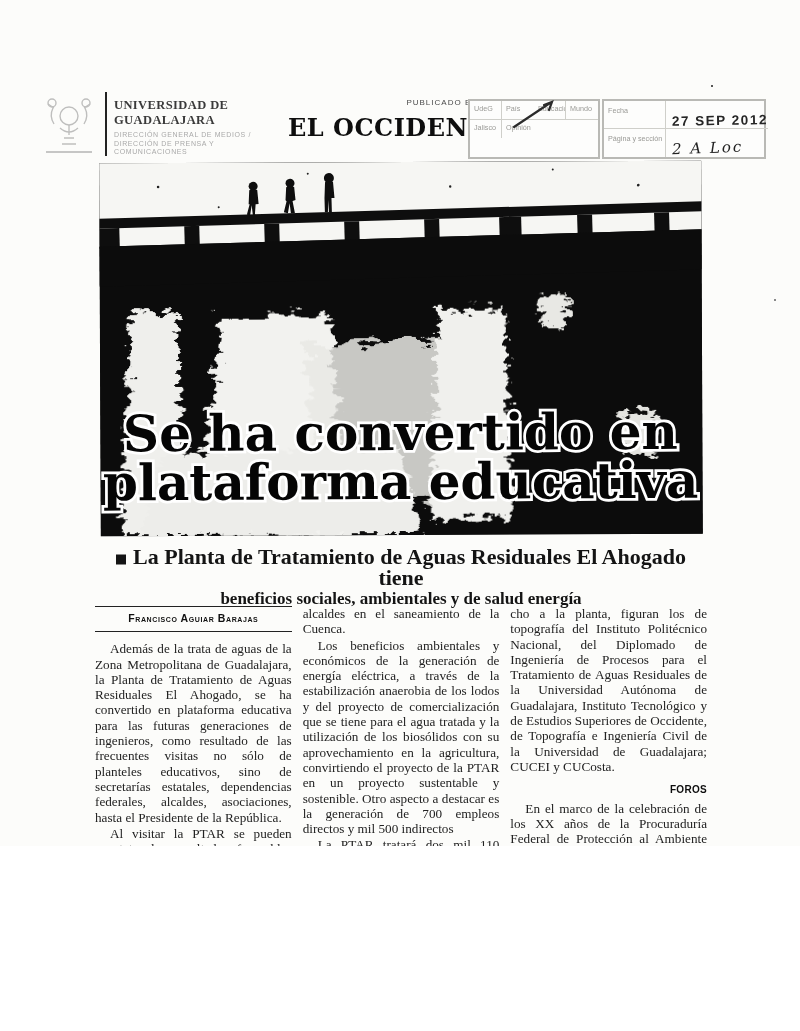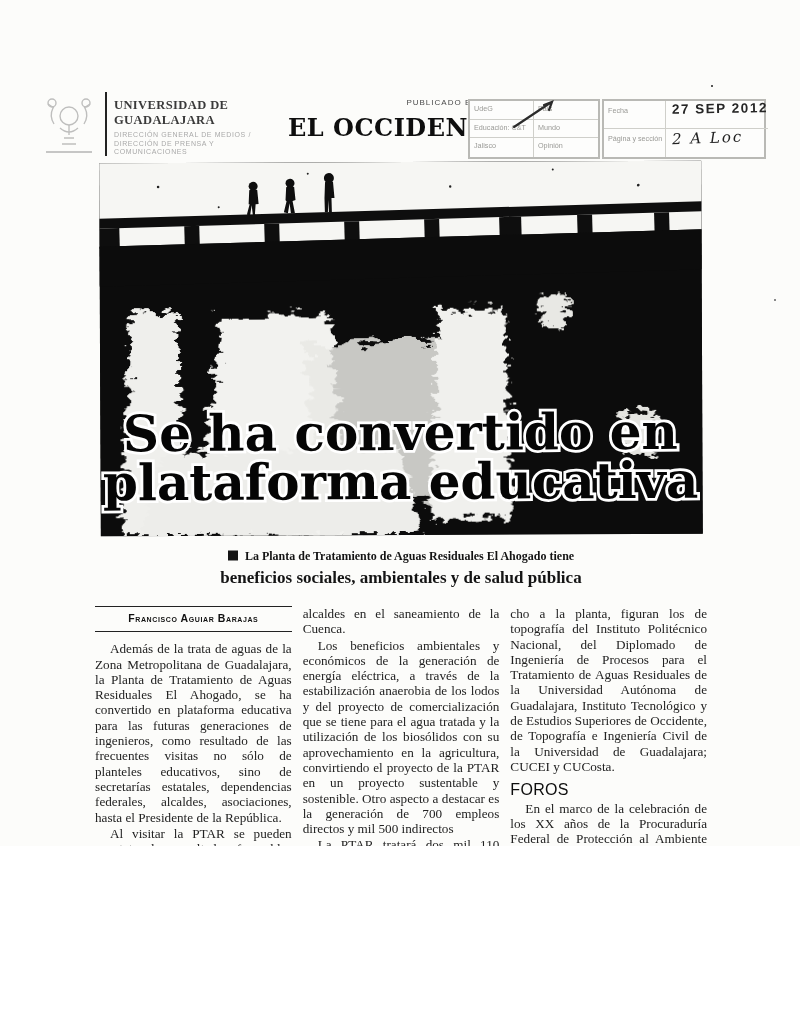--- a/index.html
+++ b/index.html
@@ -21,53 +21,53 @@
   .seal{position:absolute;left:40px;top:4px;width:58px;height:62px;opacity:.55;}
   .lh-rule{position:absolute;left:105px;top:2px;width:2px;height:64px;background:#222;}
   .uni-block{position:absolute;left:114px;top:8px;width:180px;}
   .uni-name{font-family:"Liberation Serif",serif;font-size:12.5px;letter-spacing:.4px;color:#3a3a3a;font-weight:bold;}
   .uni-dept{font-family:"Liberation Sans",sans-serif;font-size:7px;letter-spacing:.6px;color:#a9a9a9;margin-top:3px;line-height:8.5px;text-transform:uppercase;}
   .pub-block{position:absolute;left:288px;top:8px;width:190px;text-align:right;}
   .pub-label{font-family:"Liberation Sans",sans-serif;font-size:8px;letter-spacing:1px;color:#4a4a4a;}
   .paper-name{font-family:"DejaVu Serif",serif;font-weight:bold;font-size:24px;letter-spacing:.5px;color:#0e0e0e;margin-top:6px;white-space:nowrap;}
   
   .cat-box{position:absolute;left:468px;top:9px;width:128px;height:56px;border:2px solid #b9b9b5;
-    display:grid;grid-template-columns:1fr 1fr;grid-template-rows:1fr 1fr 1fr;background:#fdfdfc;}
+    display:grid;grid-template-columns:1fr 1fr 1fr 1fr;grid-template-rows:1fr 1fr 1fr;background:#fdfdfc;}
   .cat-cell{font-family:"Liberation Sans",sans-serif;font-size:7.2px;color:#9a9a96;
     border-right:1px solid #cfcfca;border-bottom:1px solid #cfcfca;padding:3px 0 0 4px;overflow:hidden;white-space:nowrap;}
   .cat-cell.last-col{border-right:none;}
   .cat-cell.last-row{border-bottom:none;}
   .checkmark{position:absolute;left:40px;top:-4px;width:60px;height:34px;}
   .meta-box{position:absolute;left:602px;top:9px;width:160px;height:56px;border:2px solid #b9b9b5;
     display:grid;grid-template-columns:62px 1fr;grid-template-rows:1fr 1fr;background:#fdfdfc;}
   .meta-label{font-family:"Liberation Sans",sans-serif;font-size:7.2px;color:#9a9a96;
     border-right:1px solid #cfcfca;border-bottom:1px solid #cfcfca;padding:5px 0 0 4px;white-space:nowrap;}
   .meta-label.row2{border-bottom:none;}
-  .meta-value{border-bottom:1px solid #cfcfca;display:flex;align-items:flex-start;padding-left:6px;}
+  .meta-value{border-bottom:1px solid #cfcfca;display:flex;align-items:flex-end;padding-left:6px;}
   .meta-value.row2{border-bottom:none;}
   .fecha-val{font-family:"Liberation Sans",sans-serif;font-weight:bold;font-size:13.5px;letter-spacing:1.5px;color:#262626;transform:rotate(-1deg);white-space:nowrap;}
   .pagina-val{font-family:"DejaVu Serif",serif;font-style:italic;font-size:15px;letter-spacing:2px;color:#222;transform:rotate(-2deg);}
   
   .photo{position:absolute;left:100px;top:162px;width:602px;height:373px;background:#0c0c0c;transform:rotate(-.25deg);}
   
   .subtitle{position:absolute;left:95px;top:546px;width:612px;text-align:center;
     font-family:"Liberation Serif",serif;font-weight:bold;color:#141414;}
-  .subtitle .l1{font-size:12px;line-height:21px;}
+  .subtitle .l1{font-size:22px;line-height:21px;}
   .subtitle .l2{font-size:17px;line-height:21px;}
   .sq{display:inline-block;width:10px;height:10px;background:#141414;margin-right:7px;transform:translateY(0.5px);}
   
   .article{position:absolute;left:95px;top:606px;width:612px;display:flex;gap:11px;}
   .col{width:197px;font-size:13.2px;line-height:15.3px;text-align:justify;color:#222;}
   .col p{margin:0 0 1px 0;text-indent:15px;}
   .col p.noindent{text-indent:0;}
   .byline{font-family:"Liberation Sans",sans-serif;font-size:10.5px;font-weight:bold;
     font-variant:small-caps;letter-spacing:.6px;text-align:center;color:#111;
     border-top:1.6px solid #222;border-bottom:1.6px solid #222;padding:4px 0 5px 0;margin-bottom:9px;}
-  .col-heading{font-family:"Liberation Sans",sans-serif;font-weight:normal;font-size:16px;
-    letter-spacing:.3px;text-align:left;text-indent:0;margin:8px 0 3px 0;color:#0d0d0d;}
+  .col-heading{font-family:"Liberation Sans",sans-serif;font-weight:bold;font-size:10px;
+    letter-spacing:.3px;text-align:right;text-indent:0;margin:8px 0 3px 0;color:#0d0d0d;}
 </style>
 </head>
 <body>
 
 <div class="page">
 
   <div class="letterhead">
     <svg class="seal" viewBox="0 0 58 62">
       <g fill="none" stroke="#8d8d8d" stroke-width="1.4">
         <circle cx="29" cy="22" r="9"></circle>
@@ -189,21 +189,21 @@
         <text x="300" y="288">Se ha convertido en</text>
         <text x="300" y="337">plataforma educativa</text>
       </g>
     </svg>
   </div>
 
   <div class="subtitle">
     <div class="l1">
       <span class="sq"></span><span>La Planta de Tratamiento de Aguas Residuales El Ahogado tiene</span>
     </div>
-    <div class="l2">beneficios sociales, ambientales y de salud pública</div>
+    <div class="l2">beneficios sociales, ambientales y de salud energía</div>
   </div>
 
   <div class="article">
     <div class="col">
       <div class="byline">Francisco Aguiar Barajas</div>
       <p>Además de la trata de aguas de la Zona Metropolitana de Guadalajara, la Planta de Tratamiento de Aguas Residuales El Ahogado, se ha convertido en plataforma educativa para las futuras generaciones de ingenieros, como resultado de las frecuentes visitas no sólo de planteles educativos, sino de secretarías estatales, dependencias federales, alcaldes, asociaciones, hasta el Presidente de la República.</p>
       <p>Al visitar la PTAR se pueden constatar los resultados favorables obtenidos en cuanto a calidad de agua tratada y sus efectos positivos desde el punto de vista social, ambiental y de salud pública, además de la recuperación de las características de la calidad del agua que presentaba la presa y arroyo El Ahogado y la zona de confluencia con el Río Grande de Santiago, lo cual impacta positi-</p>
     </div>
     <div class="col">
       <p class="noindent">alcaldes en el saneamiento de la Cuenca.</p>

